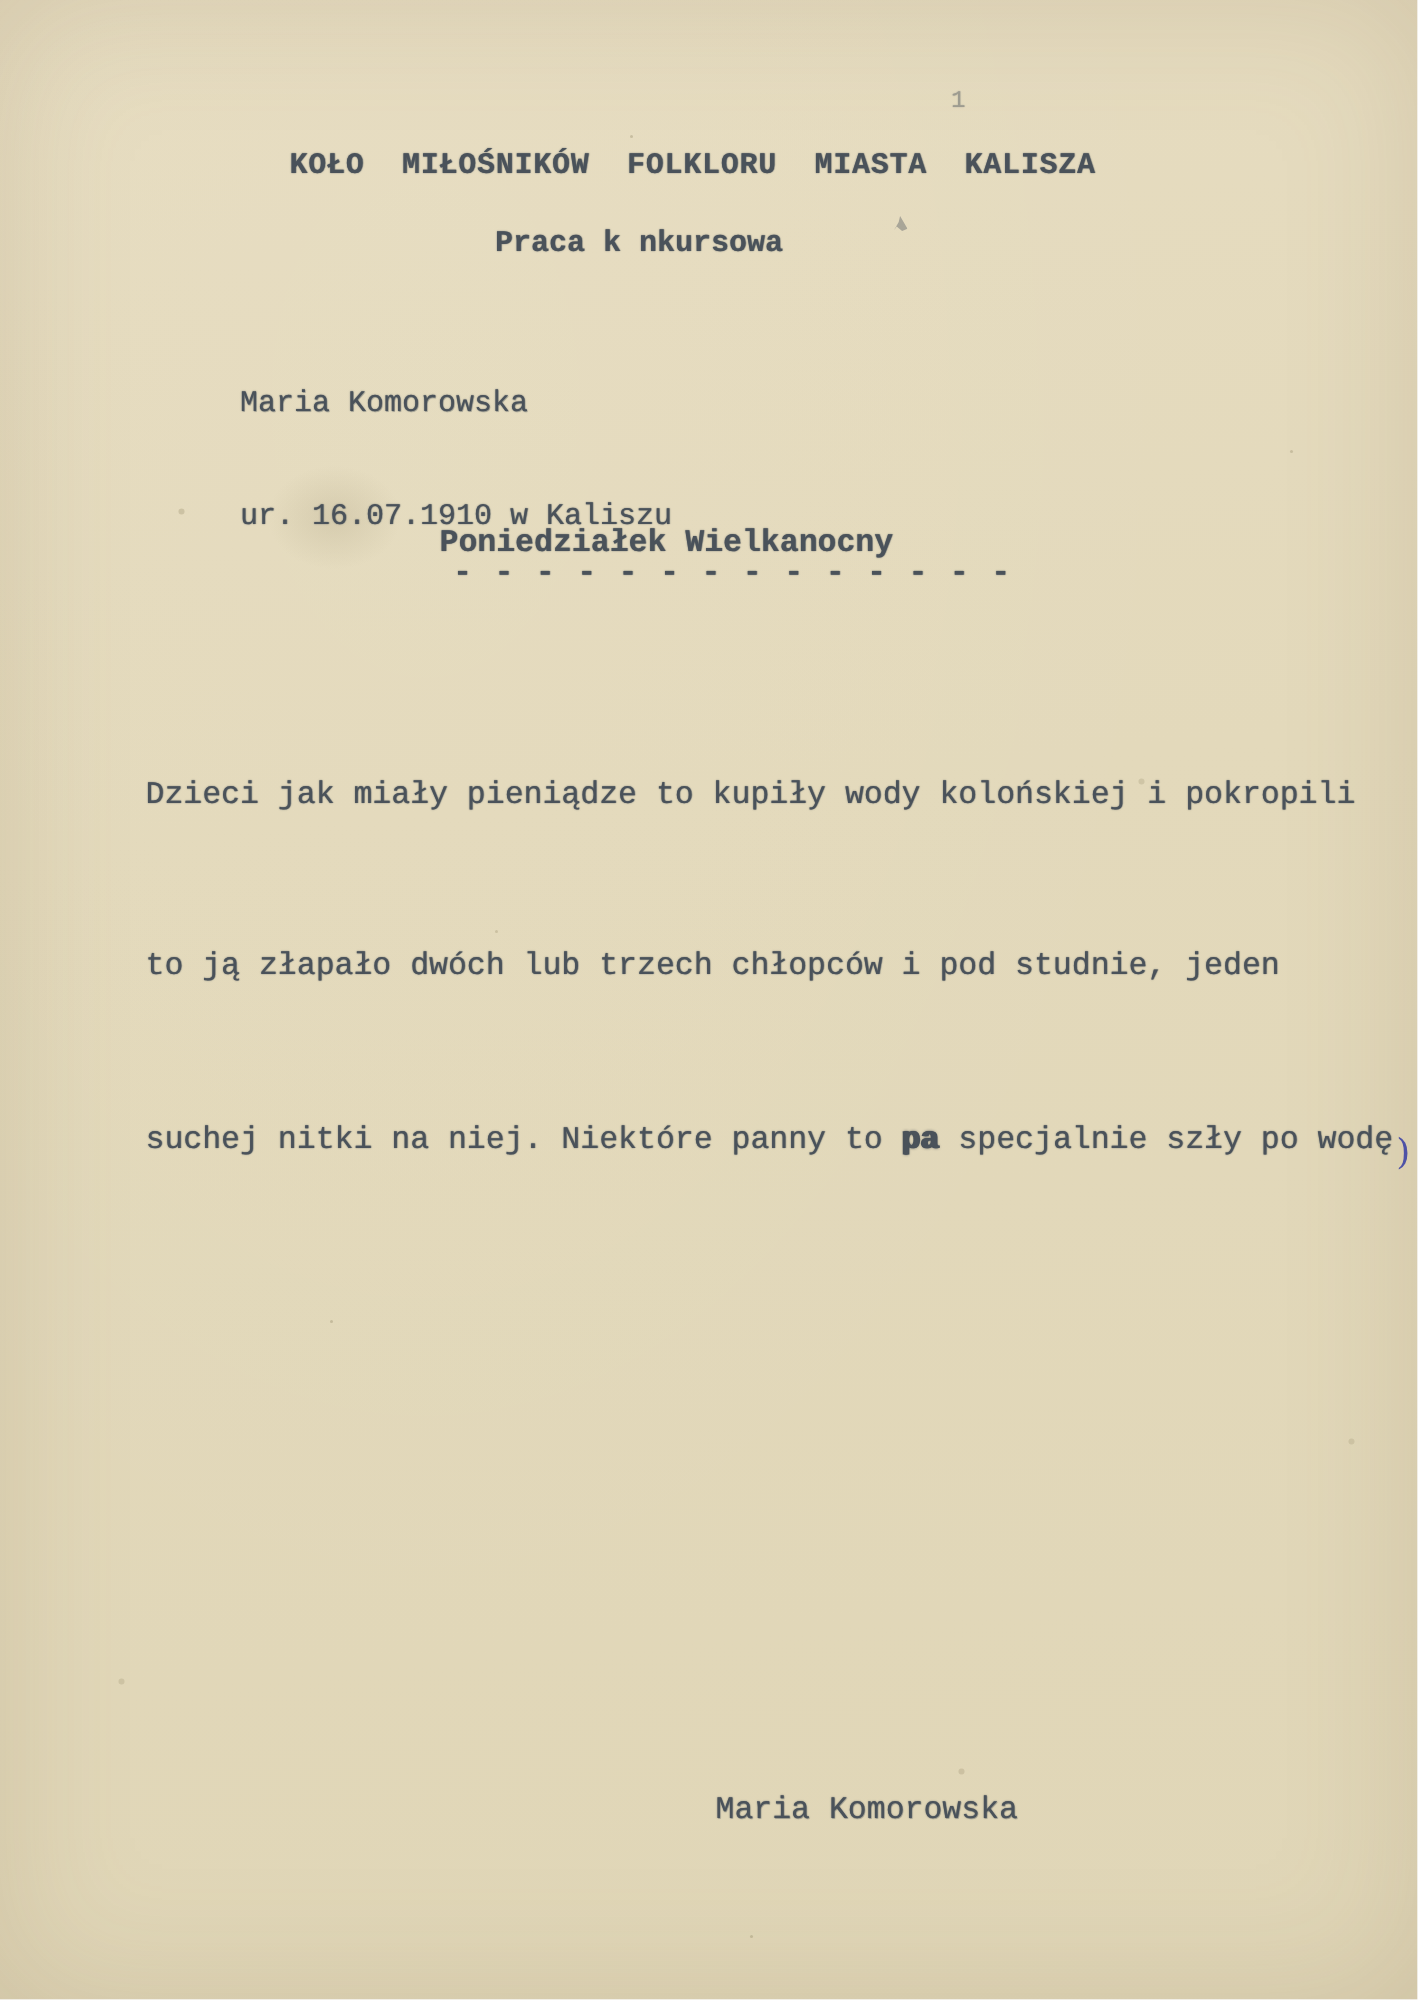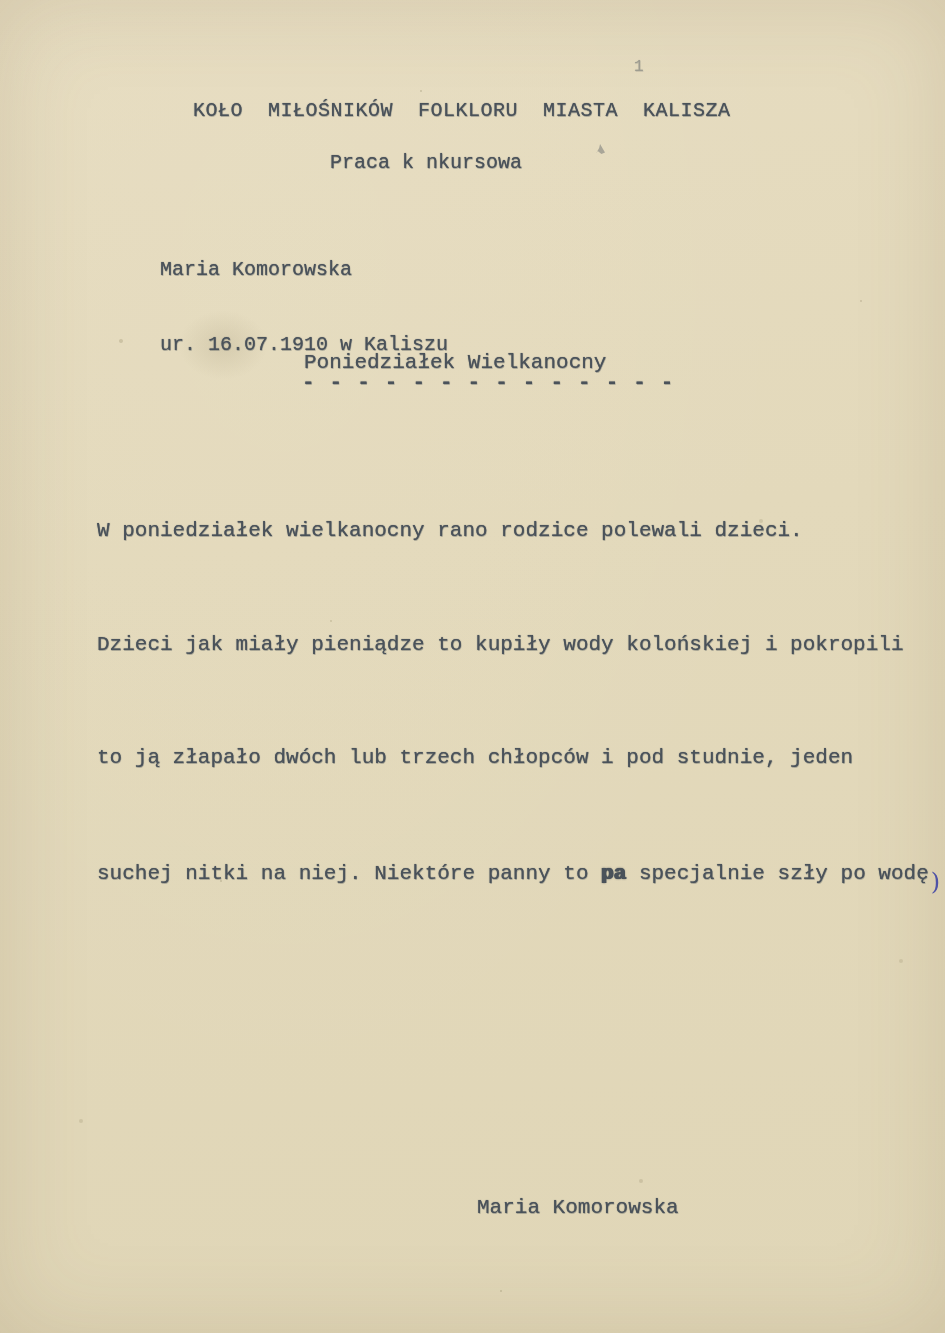--- a/index.html
+++ b/index.html
@@ -14,25 +14,25 @@
     font-family:"Liberation Mono","DejaVu Sans Mono",monospace;
     color:#4a525a;
   }
   .typed{
     position:absolute;
     white-space:pre;
     font-size:21px;
     color:#4a525a;
     text-shadow:0 0 1px rgba(74,82,90,0.85), 0.5px 0.5px 0 rgba(74,82,90,0.3);
   }
-  .header-org{left:193px;top:99px;font-size:20px;font-weight:normal;letter-spacing:0.5px;}
-  .header-sub{left:330px;top:151px;font-size:20px;font-weight:normal;}
+  .header-org{left:193px;top:99px;font-size:20px;font-weight:bold;letter-spacing:0.5px;}
+  .header-sub{left:330px;top:151px;font-size:20px;font-weight:bold;}
   .page-num{left:634px;top:58px;font-size:16px;opacity:0.45;}
   .author{left:160px;top:207px;font-size:20px;line-height:25px;}
-  .doc-title{left:304px;top:351px;font-weight:normal;}
+  .doc-title{left:293px;top:351px;font-weight:bold;}
   .title-dashes{left:302px;top:371px;font-weight:bold;letter-spacing:1.2px;}
   .body-text{left:97px;top:436px;line-height:37.9px;}
   .line{white-space:pre;}
   .signature{left:477px;top:1196px;}
   .hw{
     font-family:"DejaVu Serif",serif;
     color:#4e52a6;
     text-shadow:none;
     font-size:24px;
     position:relative;
@@ -87,21 +87,20 @@
 
   <div class="typed author">
     <div class="line">Maria Komorowska</div>
     <div class="line">ur. 16.07.1910 w Kaliszu</div>
   </div>
 
   <div class="typed doc-title">Poniedziałek Wielkanocny</div>
   <div class="typed title-dashes">- - - - - - - - - - - - - -</div>
 
   <div class="typed body-text">
-    <div class="line">W poniedziałek wielkanocny rano rodzice polewali dzieci.</div>
     <div class="line">Dzieci jak miały pieniądze to kupiły wody kolońskiej i pokropili</div>
     <div class="line">to ją złapało dwóch lub trzech chłopców i pod studnie, jeden</div>
     <div class="line"><span>suchej nitki na niej. Niektóre panny to </span><span class="struck">pa</span><span> specjalnie szły po wodę</span><span class="hw">)</span></div>
     
     
     
     
     
     
     

